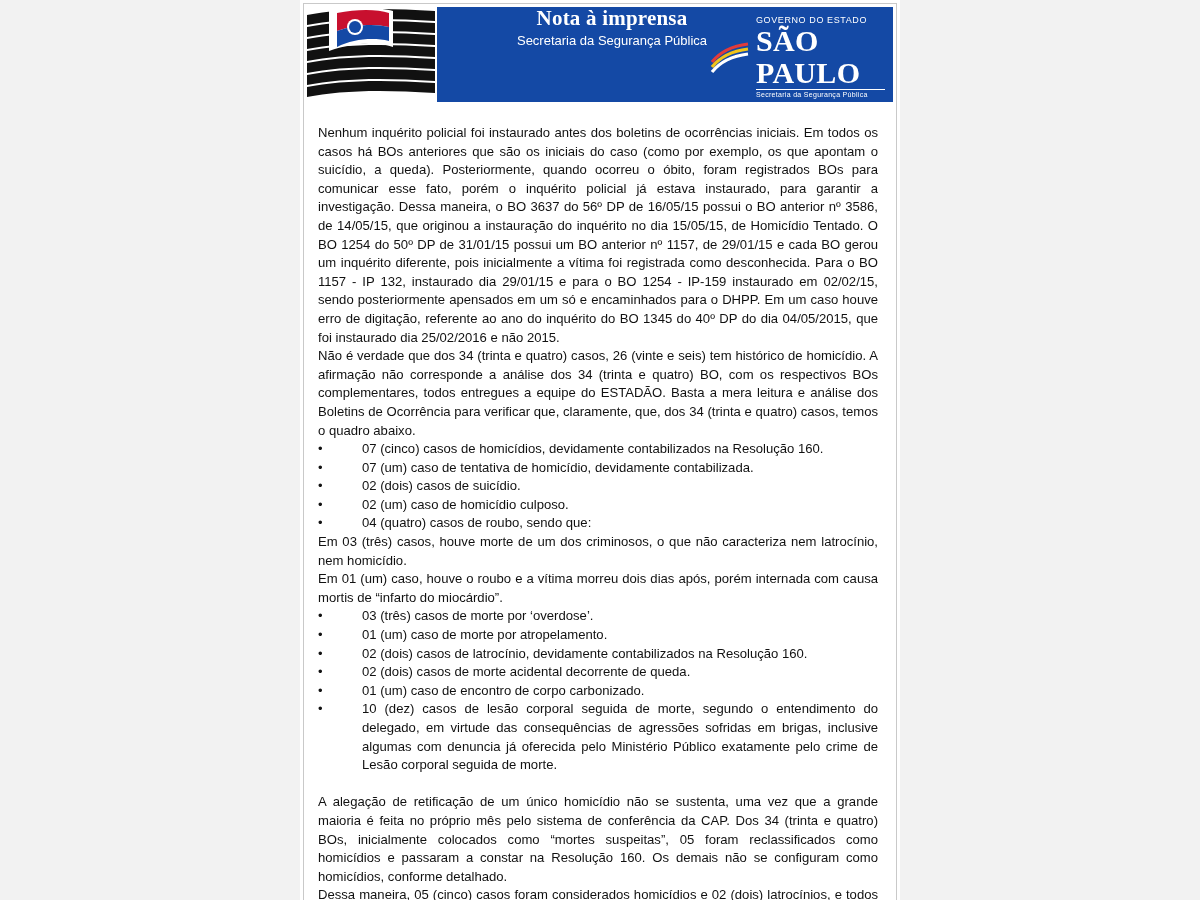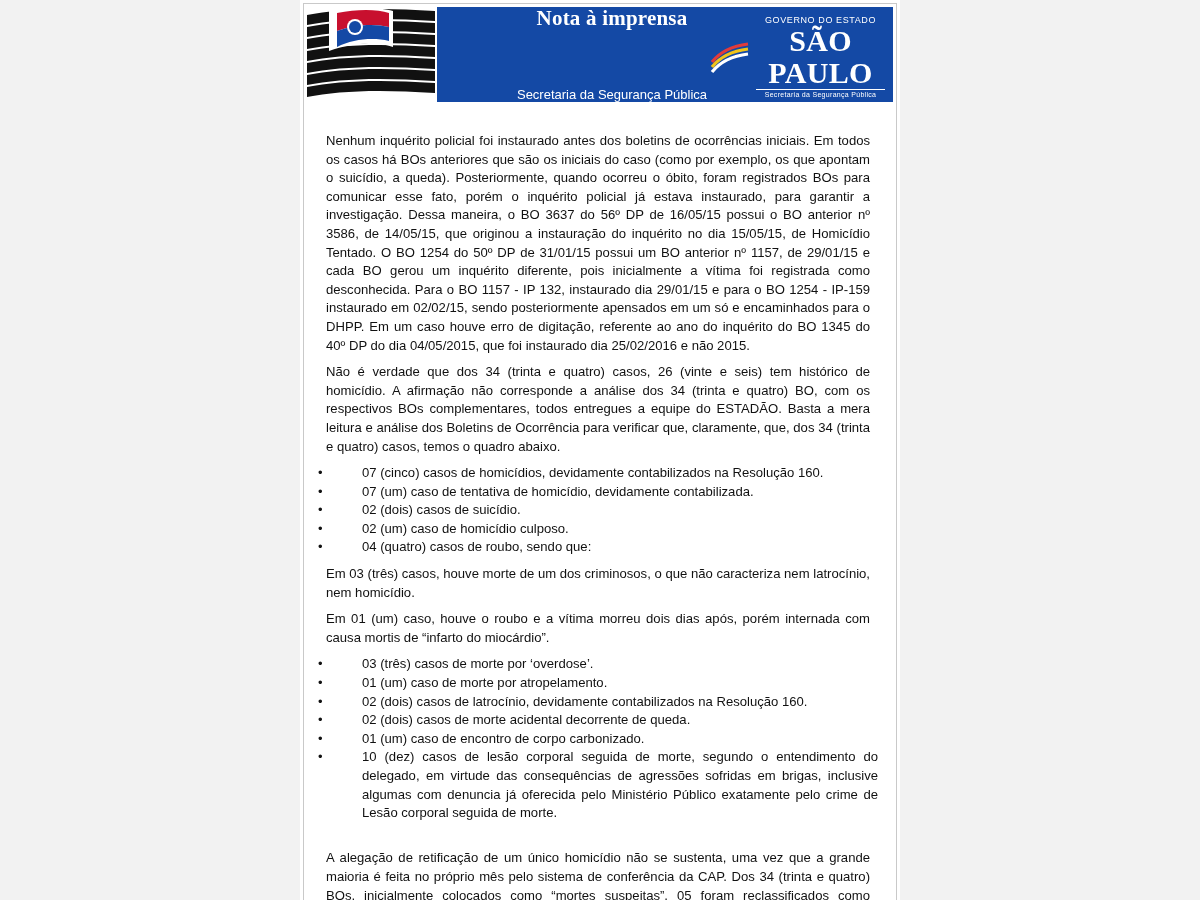--- a/index.html
+++ b/index.html
@@ -57,21 +57,21 @@
   .flag-svg { display: block; }
   .banner-title {
     position: absolute;
     left: 140px;
     top: 0;
     width: 330px;
     height: 95px;
     display: flex;
     flex-direction: column;
     align-items: center;
-    justify-content: space-between;
+    justify-content: flex-start;
     color: #ffffff;
   }
   .banner-title .t1 {
     font-size: 21px;
     font-weight: bold;
     letter-spacing: .2px;
     line-height: 1.1;
     font-family: "Liberation Serif", serif;
   }
   .banner-title .t2 {
@@ -83,21 +83,21 @@
     position: absolute;
     right: 8px;
     top: 22px;
     width: 175px;
     height: 56px;
     display: flex;
     align-items: center;
     color: #ffffff;
   }
   .logo-mark { width: 40px; height: 34px; flex: none; margin-right: 6px; }
-  .logo-text { line-height: 1.05; text-align: center; }
+  .logo-text { line-height: 1.05; }
   .logo-text .l1 { font-size: 9px; letter-spacing: .6px; }
   .logo-text .l2 {
     font-size: 30px;
     font-weight: bold;
     letter-spacing: .3px;
     font-family: "Liberation Serif", serif;
   }
   .logo-text .l3 {
     font-size: 7px;
     letter-spacing: .3px;
@@ -110,21 +110,21 @@
     position: absolute;
     left: 0; right: 0;
     top: 104px;
     padding: 16px 18px 0 14px;
     font-size: 13.1px;
     line-height: 18.6px;
     color: #111111;
     text-align: justify;
     font-family: "Liberation Sans", sans-serif;
   }
-  .para { margin: 8px; text-align: justify; }
+  .para { margin: 0; text-align: justify; }
   .bullet-line {
     display: flex;
     align-items: flex-start;
   }
   .bullet-dot {
     width: 10px;
     flex: none;
     font-size: 13px;
     line-height: 18.6px;
   }

